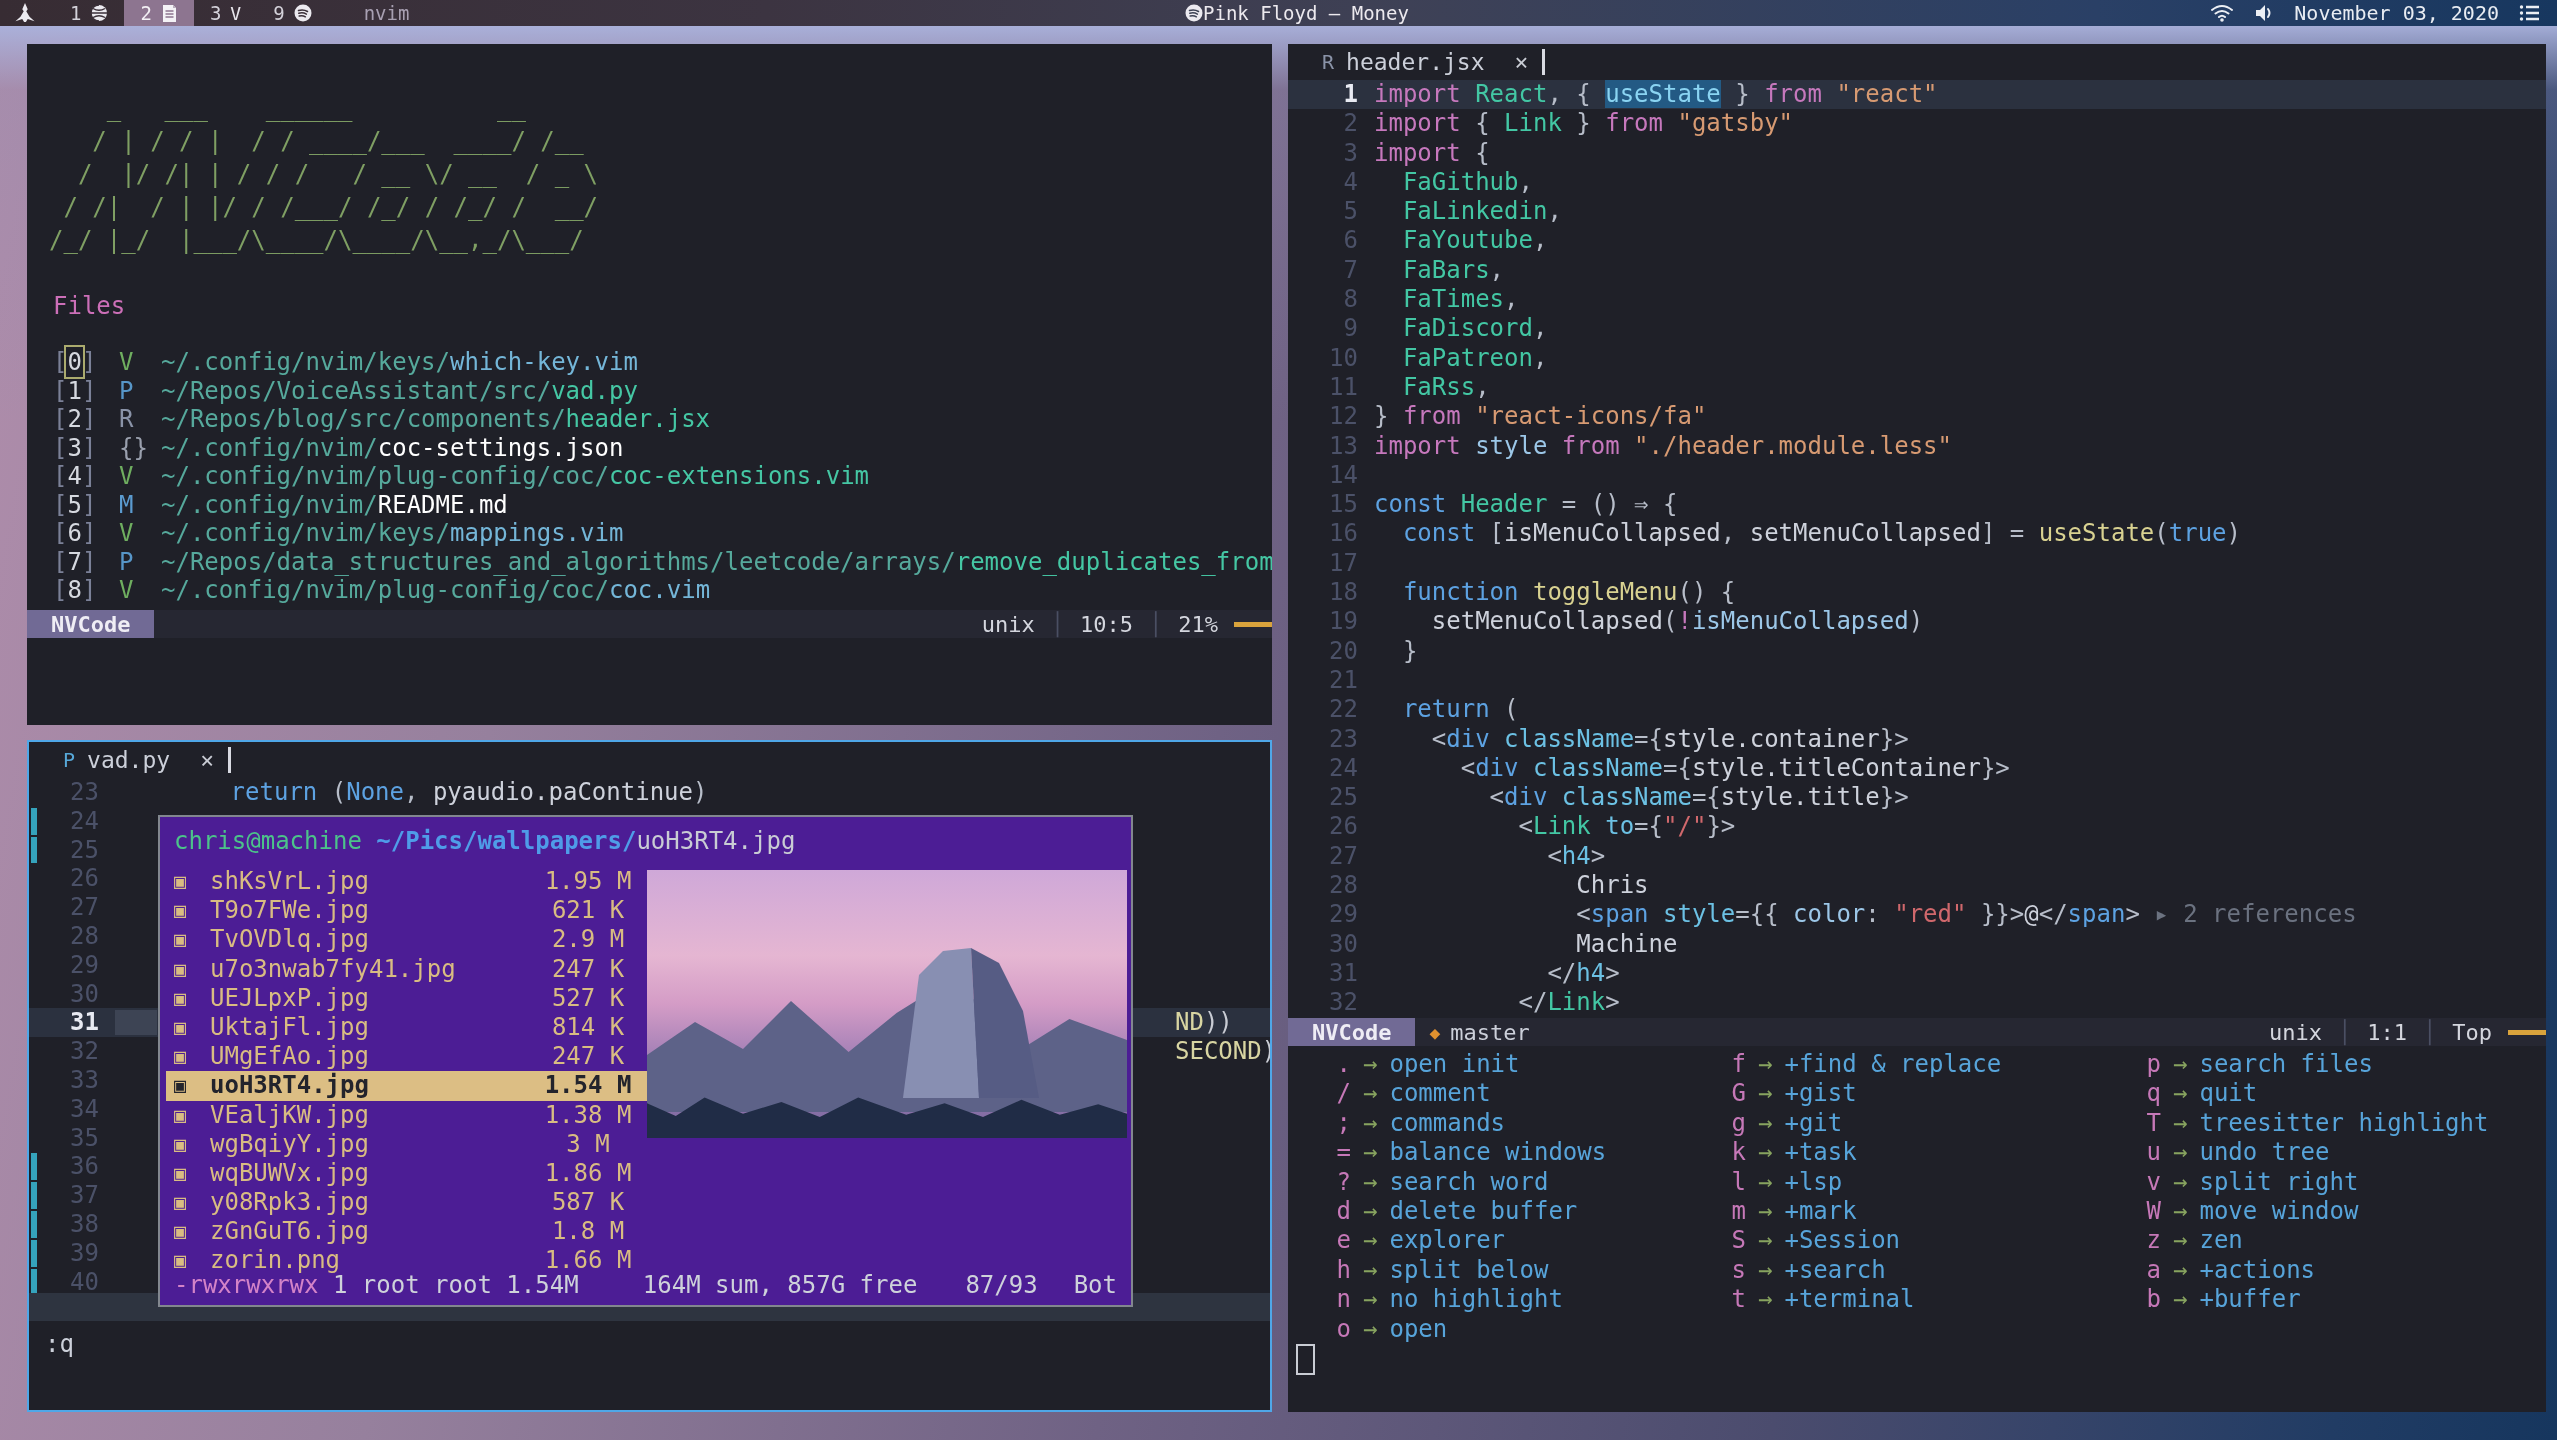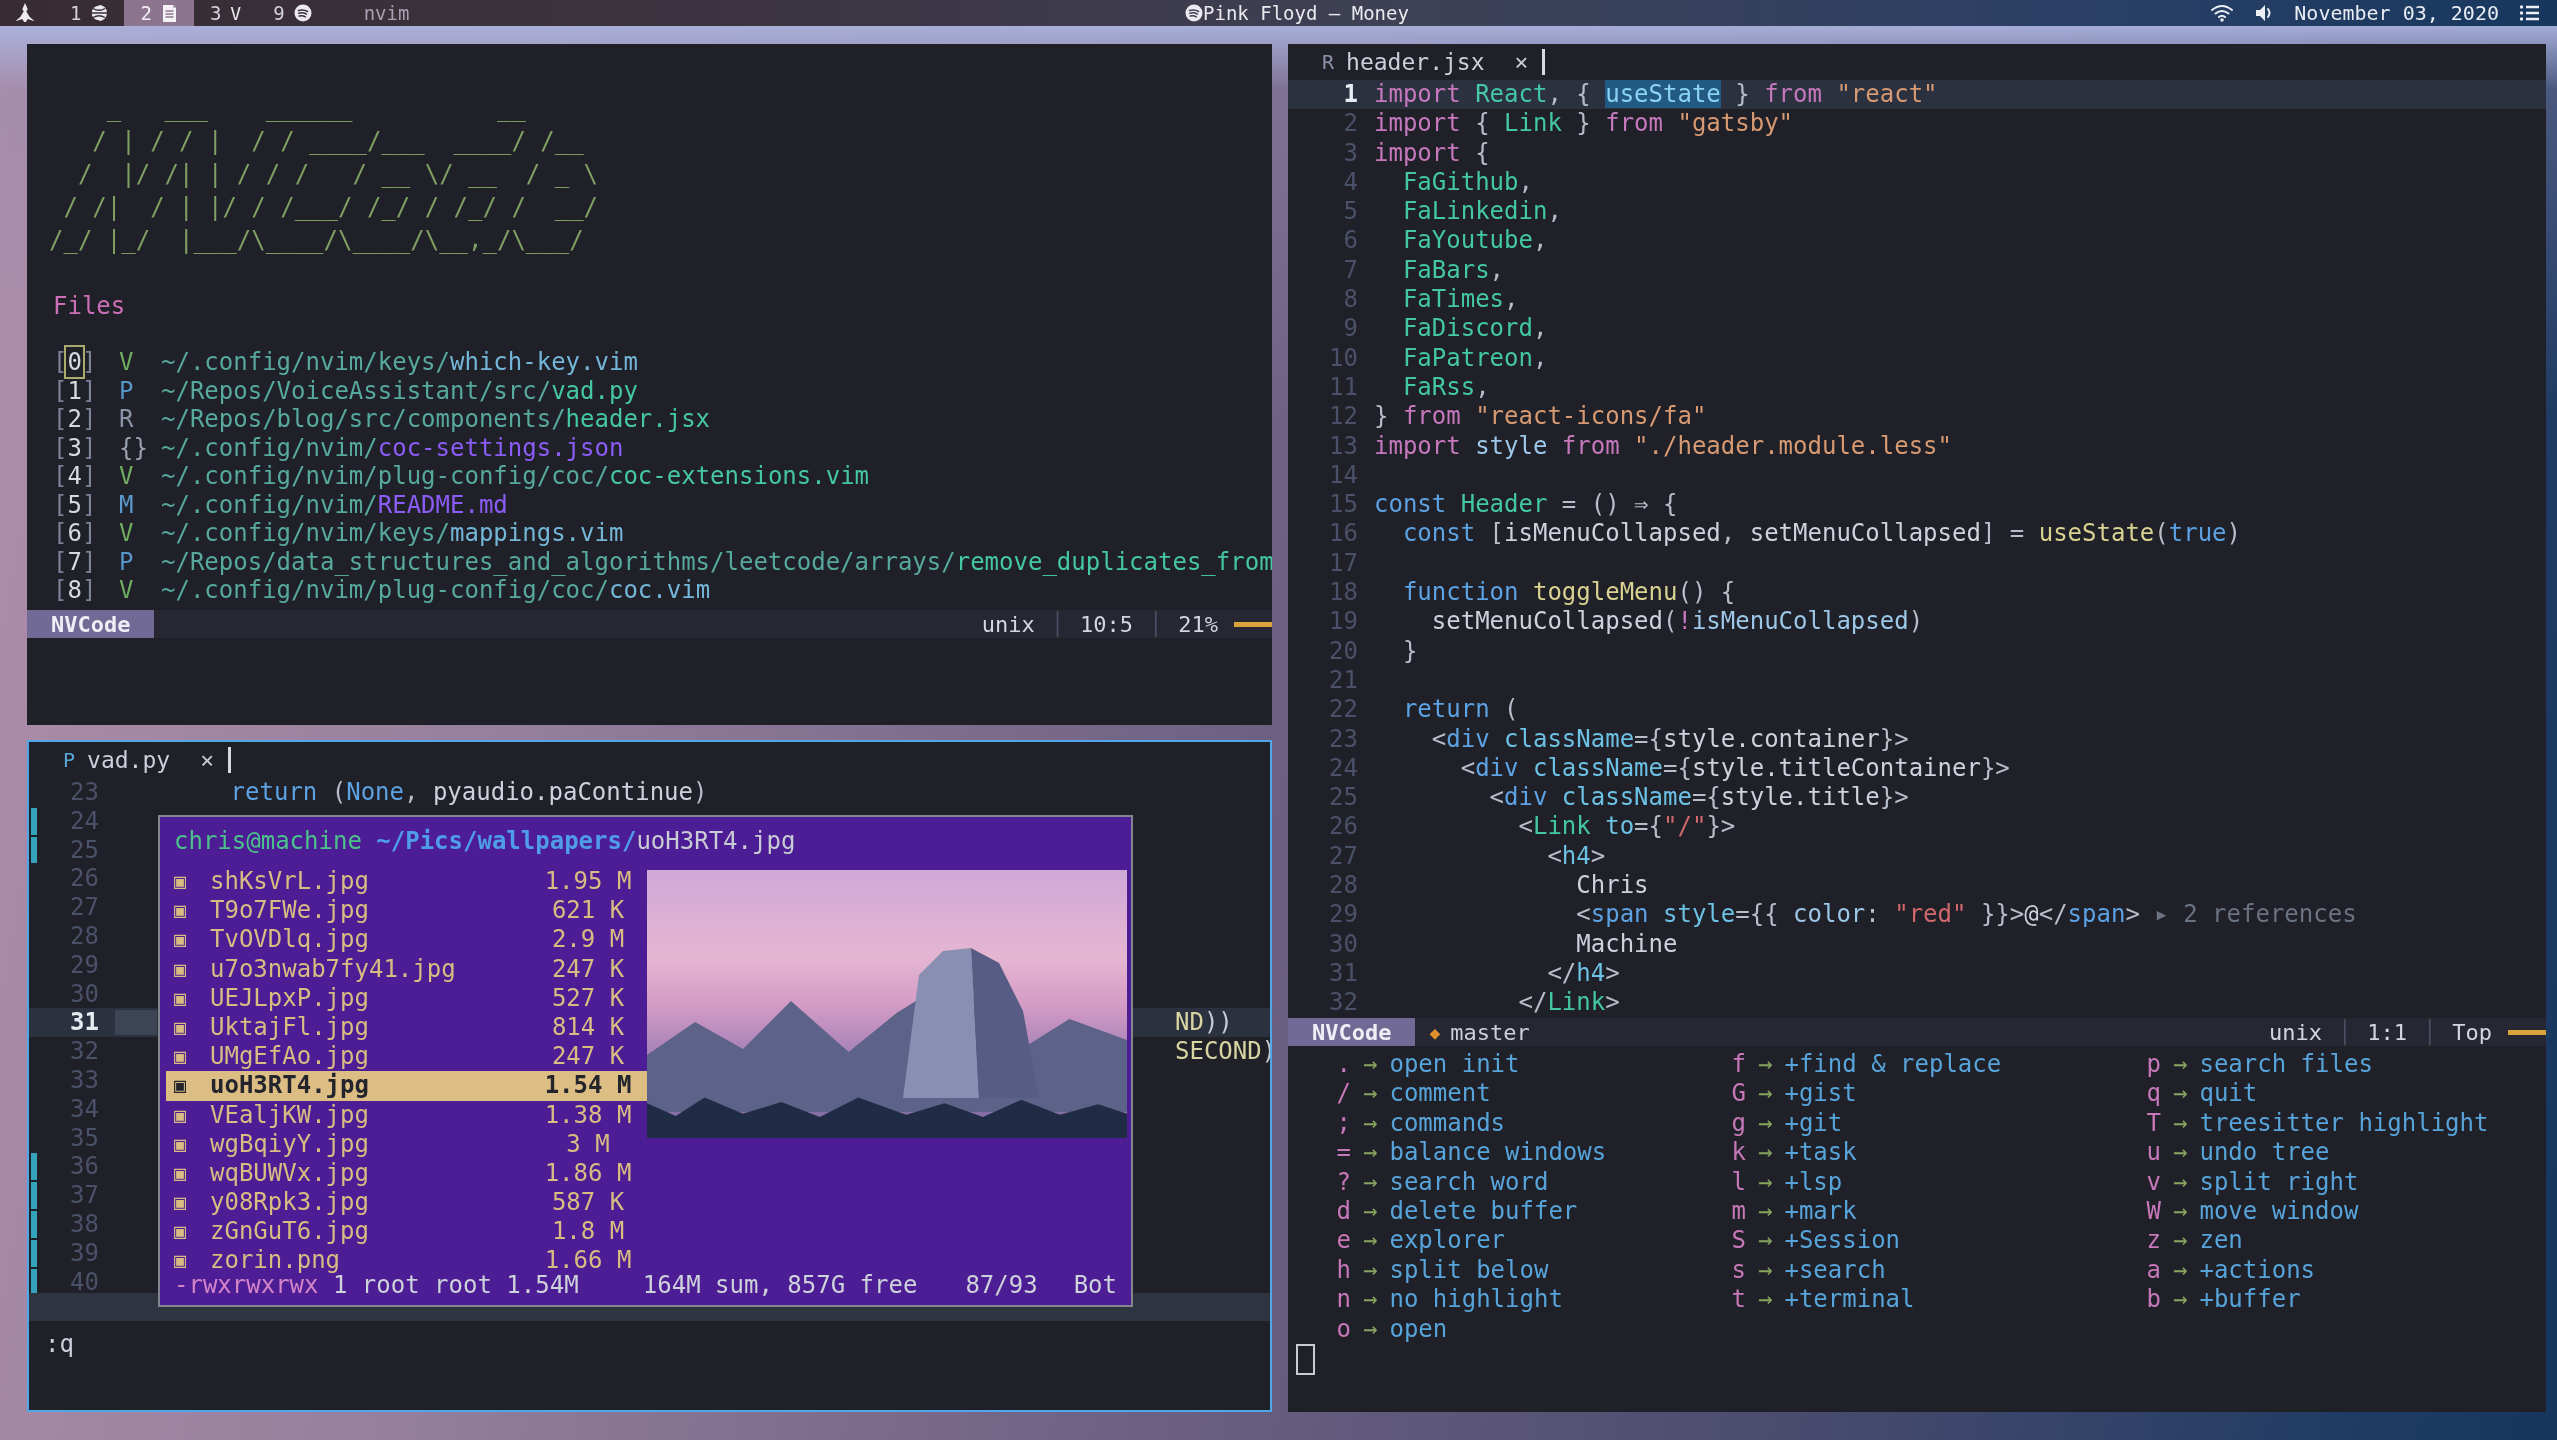--- a/index.html
+++ b/index.html
@@ -30,21 +30,21 @@
   #ascii{position:absolute;left:22px;top:48px;margin:0;font-size:24px;line-height:33px;color:#7f9f63;white-space:pre;font-family:"DejaVu Sans Mono",monospace}
   #st-section{position:absolute;left:26px;top:248px;font-size:24px;color:#cc6fb8}
   #startify-list{position:absolute;left:26px;top:304px;right:0}
   .strow{display:flex;height:28.5px;line-height:28.5px;font-size:24px;white-space:pre}
   .st-idx{color:#7b8198;width:66px;flex:none}
   .st-num{color:#d6d9e0}
   .st-num.cur{outline:2px solid #abab6e;outline-offset:1px}
   .st-icon{width:42px;flex:none;text-align:left}
   .ic-vim{color:#6fae60}.ic-python{color:#5796c8}.ic-react{color:#8a93a8}.ic-json{color:#9aa0ae}.ic-markdown{color:#5b9bd0}
   .st-path{color:#56a99c}
-  .fc-blue{color:#74b6d8}.fc-teal{color:#45c7a4}.fc-green{color:#8b5cf6}
+  .fc-blue{color:#74b6d8}.fc-teal{color:#45c7a4}.fc-green{color:#ffffff}
   
   .statusline{position:absolute;left:0;right:0;height:28px;background:#262732;display:flex;align-items:center;font-size:22px;color:#d4d6de}
   .mode-block{background:#716a95;color:#efedf5;padding:0 24px;height:100%;display:flex;align-items:center;font-weight:bold;flex:none}
   .sl-right{margin-left:auto;display:flex;align-items:center}
   .sep{color:#4a4f63;margin:0 16px}
   .scrollblock{width:38px;height:100%;background:#716a95;border-bottom:5px solid #d9a33c;box-sizing:border-box;margin-left:16px;flex:none}
   .branch{display:flex;align-items:center;gap:10px;margin-left:14px;color:#ccd0da}
   .branch-icon{color:#e0912f;font-size:18px}
   #sl1{top:566px}
   #sl2{top:551px;z-index:2}

